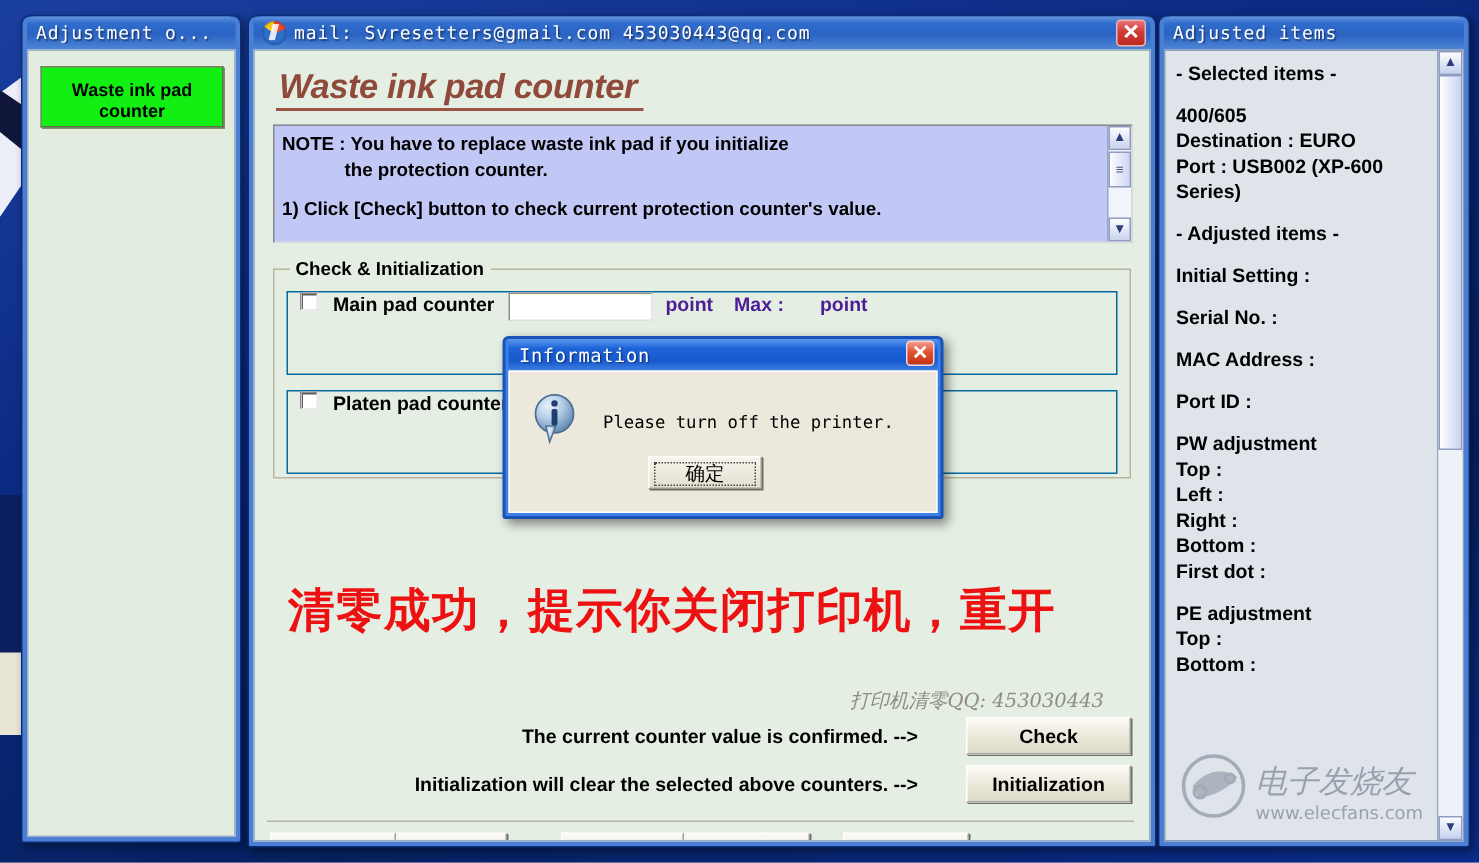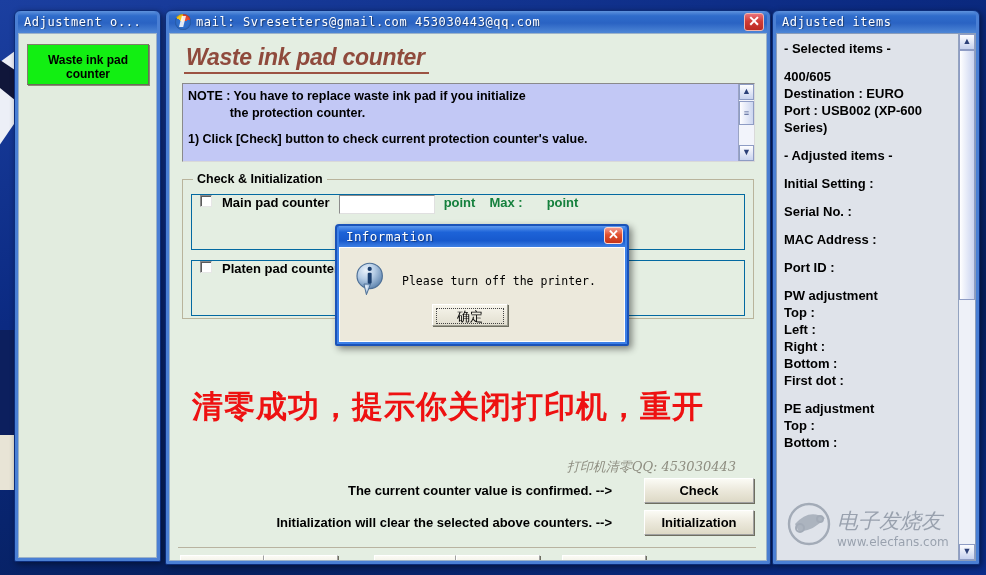--- a/index.html
+++ b/index.html
@@ -200,21 +200,21 @@
     white-space: nowrap;
   }
   .pad-input {
     width: 96px; height: 19px;
     margin: 0 9px;
     background: #fff;
     border: 1px solid #8c8c8c;
     border-right-color:#e0e0e0;border-bottom-color:#e0e0e0;
   }
   .pad-unit, .pad-max, .pad-point {
-    font: bold 13px "Liberation Sans", sans-serif; color:#15803d;
+    font: bold 13px "Liberation Sans", sans-serif; color:#4c1d95;
     white-space: nowrap;
   }
   .pad-max { margin-left: 14px; }
   .pad-point { margin-left: 24px; }
 
   
   #red-line {
     position: absolute; left: 22px; top: 352px;
     font: bold 31px "DejaVu Sans", sans-serif;
     color: #ee1111;

